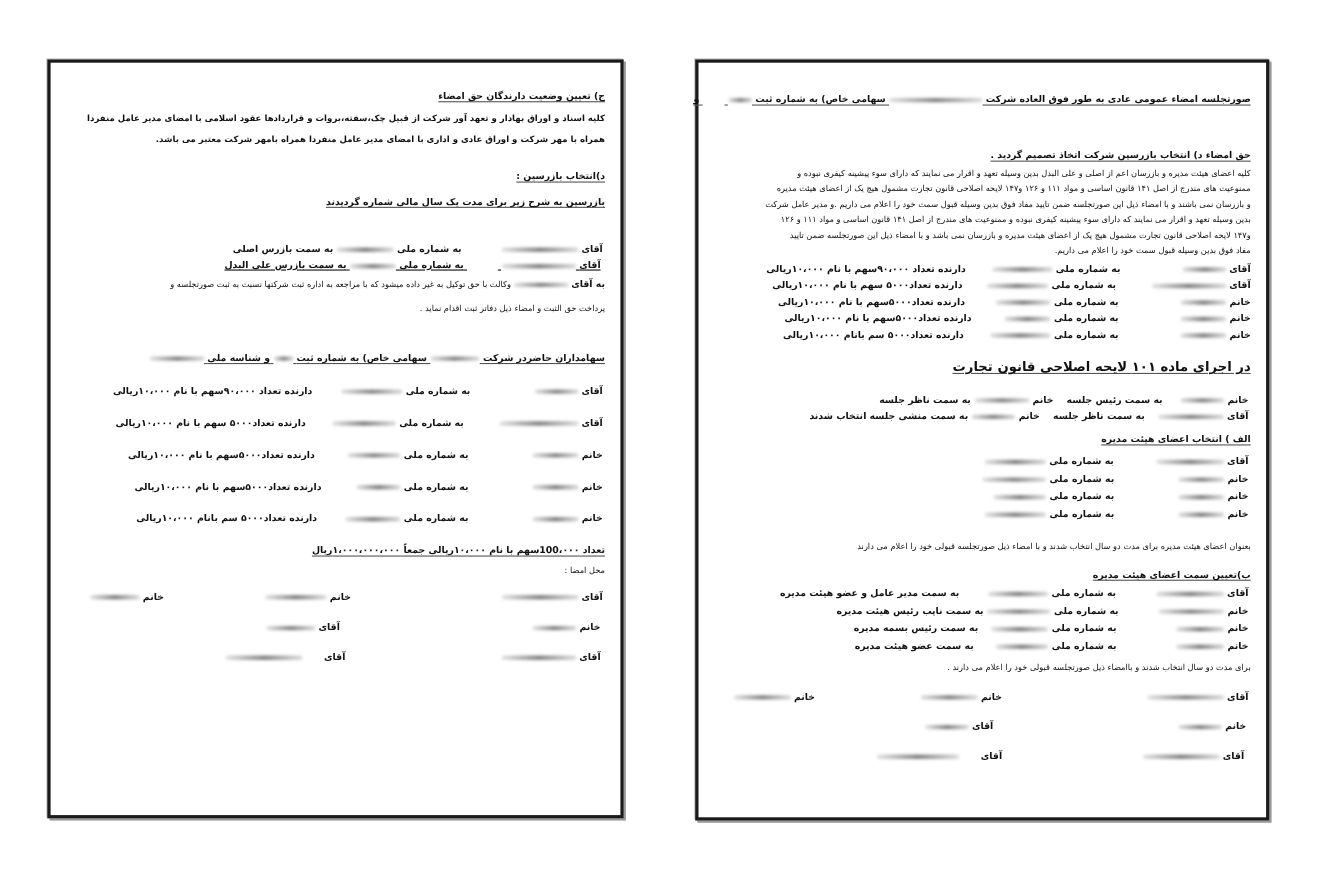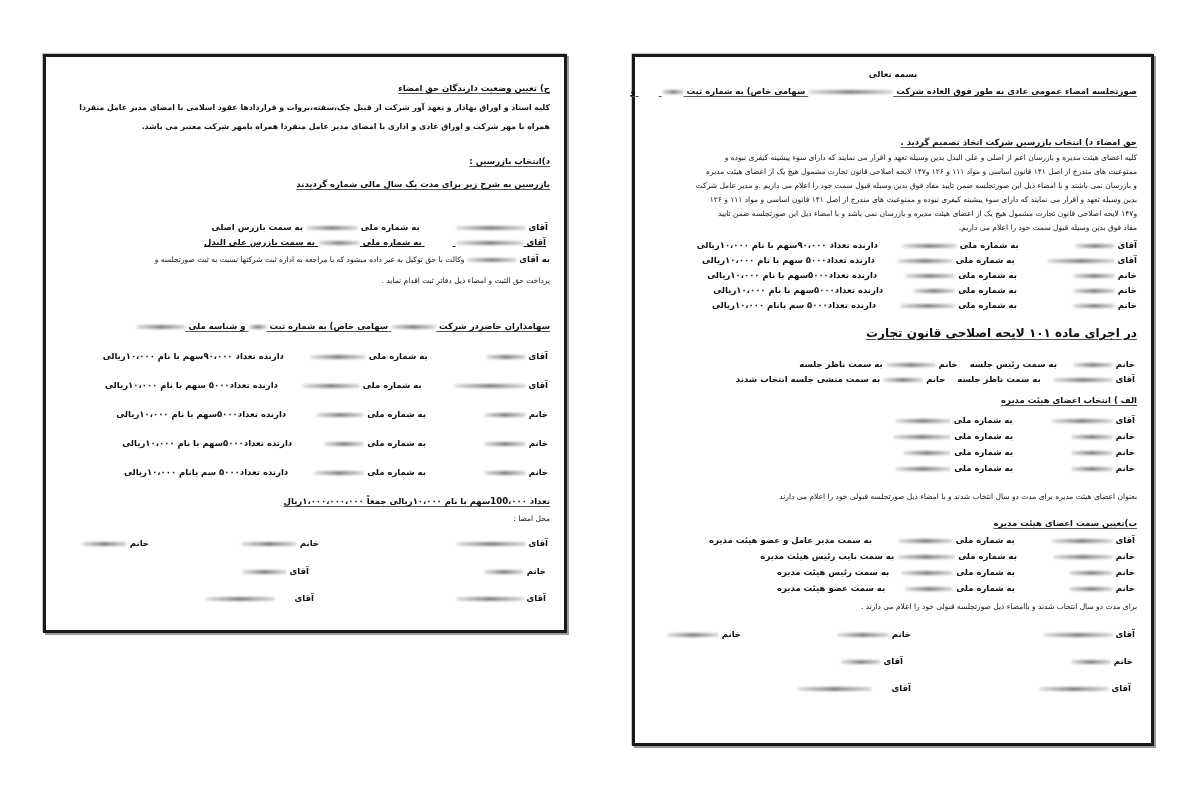--- a/index.html
+++ b/index.html
@@ -6,21 +6,21 @@
   body {
     width:1200px; height:800px; background:#ffffff; position:relative; overflow:hidden;
     font-family: "DejaVu Sans", sans-serif; color:#111;
   }
   .page {
     position:absolute; background:#fff;
     border:3px solid #1a1a1a;
     box-shadow: 2px 2px 0 #9a9a9a, -1px -1px 0 #c8c8c8;
     box-sizing:border-box;
   }
-  #page-left { left:43px; top:54px; width:524px; height:579px;padding-left:32px; }
+  #page-left { left:43px; top:54px; width:524px; height:690px;padding-left:32px; }
   #page-right { left:632px; top:54px; width:522px; height:692px; }
   .t { position:absolute; direction:rtl; white-space:nowrap; font-size:8.5px; font-weight:bold; line-height:1; }
   .t.n { font-weight:normal; font-size:7.5px; }
   .u { text-decoration:underline; text-decoration-color:#555; text-underline-offset:2px; }
   .big { font-size:12px; }
   .blur {
     display:inline-block; height:4px; border-radius:3px; vertical-align:middle;
     background:linear-gradient(90deg, rgba(120,120,120,0.2), rgba(90,90,90,0.75), rgba(120,120,120,0.25));
     filter:blur(1.3px);
   }
@@ -151,21 +151,20 @@
     <div class="row" style="right:250px; top:537px;">
       <span>آقای</span>
       <span style="display:inline-block; width:14px;"></span>
       <span class="blur" style="width:70px;"></span>
     </div>
   </div>
 </div>
 
 <div class="page" id="page-right">
 
-  <div class="t" style="left:0; right:0; top:13px; text-align:center; direction:rtl;">بسمه تعالی</div>
 
   <div class="t u" style="right:14px; top:30px;">
     <span>صورتجلسه امضاء عمومی عادی به طور فوق العاده شرکت</span>
     <span class="blur" style="width:85px;"></span>
     <span>سهامی خاص) به شماره ثبت</span>
     <span class="blur" style="width:22px;"></span>
     <span style="display:inline-block; width:20px;"></span>
     <span>و</span>
   </div>
   <div class="t u" style="right:14px; top:81px;">حق امضاء د) انتخاب بازرسین شرکت اتخاذ تصمیم گردید .</div>
@@ -304,21 +303,21 @@
       <span class="blur" style="width:58px;"></span>
       <span>به سمت نایب رئیس هیئت مدیره</span>
     </div>
     <div class="row" style="right:16px; top:511px;">
       <span>خانم</span>
       <span class="blur" style="width:44px;"></span>
       <span style="display:inline-block; width:48px;"></span>
       <span>به شماره ملی</span>
       <span class="blur" style="width:52px;"></span>
       <span style="display:inline-block; width:6px;"></span>
-      <span>به سمت رئیس هیئت مدیره</span>
+      <span>به سمت رئیس بسمه مدیره</span>
     </div>
     <div class="row" style="right:16px; top:527px;">
       <span>خانم</span>
       <span class="blur" style="width:44px;"></span>
       <span style="display:inline-block; width:48px;"></span>
       <span>به شماره ملی</span>
       <span class="blur" style="width:48px;"></span>
       <span style="display:inline-block; width:14px;"></span>
       <span>به سمت عضو هیئت مدیره</span>
     </div>

